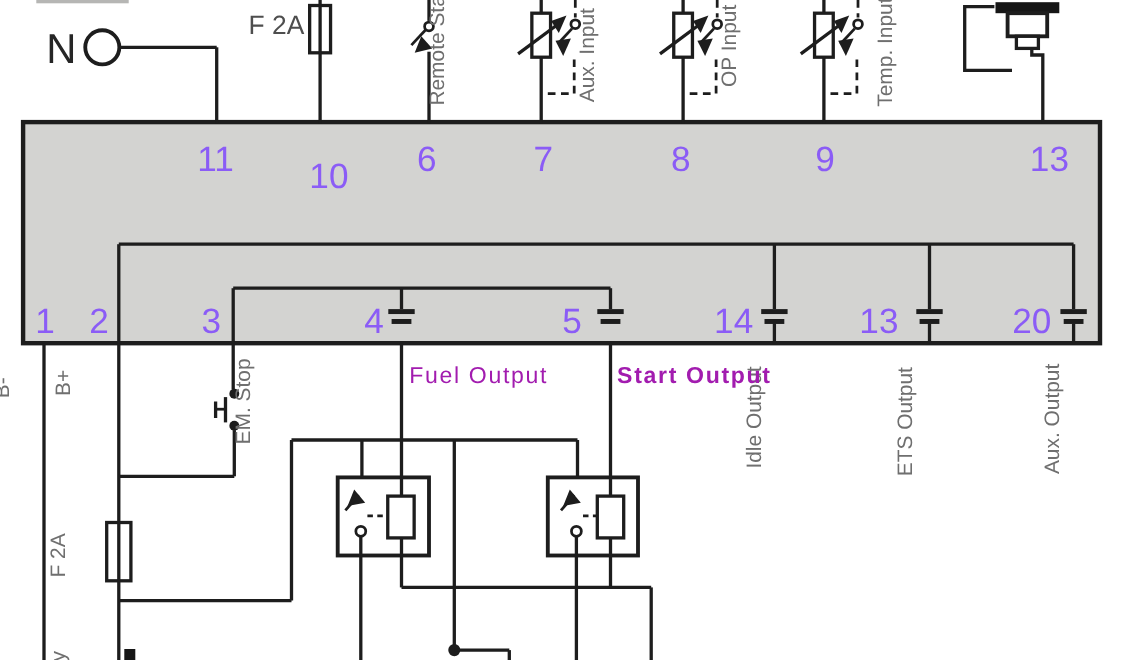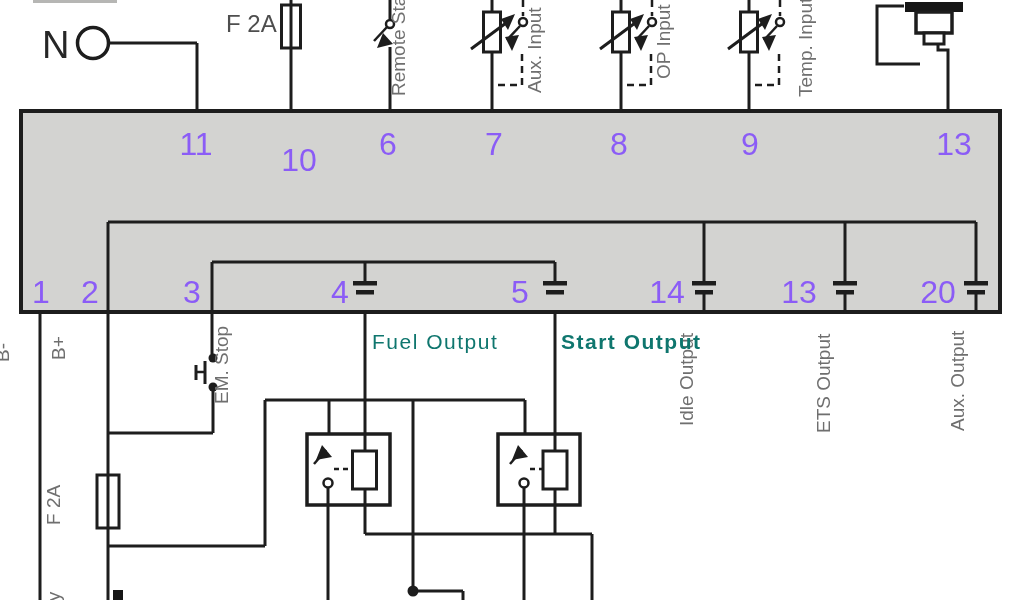--- a/index.html
+++ b/index.html
@@ -11,21 +11,21 @@
   svg{position:absolute;left:0;top:0;}
   .txt span{position:absolute;white-space:nowrap;}
   .num{
     font-size:32px;color:#8b5cf6;transform:translateX(-50%);
     font-weight:400;
   }
   .vlabel{
     font-size:19px;line-height:22px;color:#6f6f6f;
     transform-origin:left bottom;transform:rotate(-90deg);
   }
-  .hlabel{font-size:21px;color:#0f766e;letter-spacing:1.5px;}
+  .hlabel{font-size:21px;color:#a21caf;letter-spacing:1.5px;}
   .nlabel{font-size:38px;color:#262626;}
   .fuselabel{font-size:24px;color:#4e4e4e;}
 </style>
 </head>
 <body>
 
 <div class="stage">
 
 <svg width="1024" height="600" viewBox="0 0 1024 600">
   <g stroke="#1d1d1d" stroke-width="3" fill="none">

